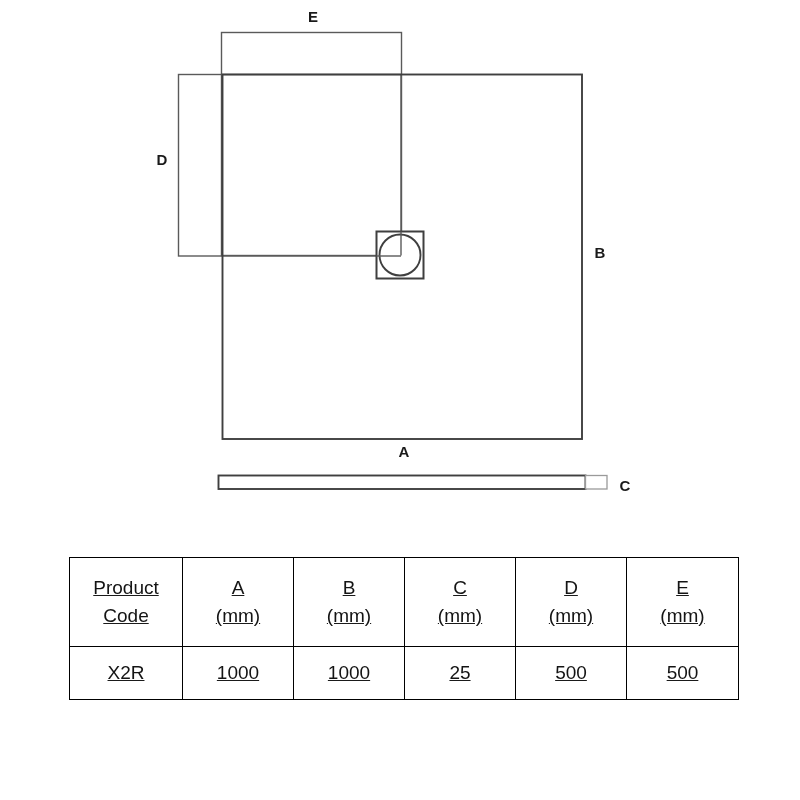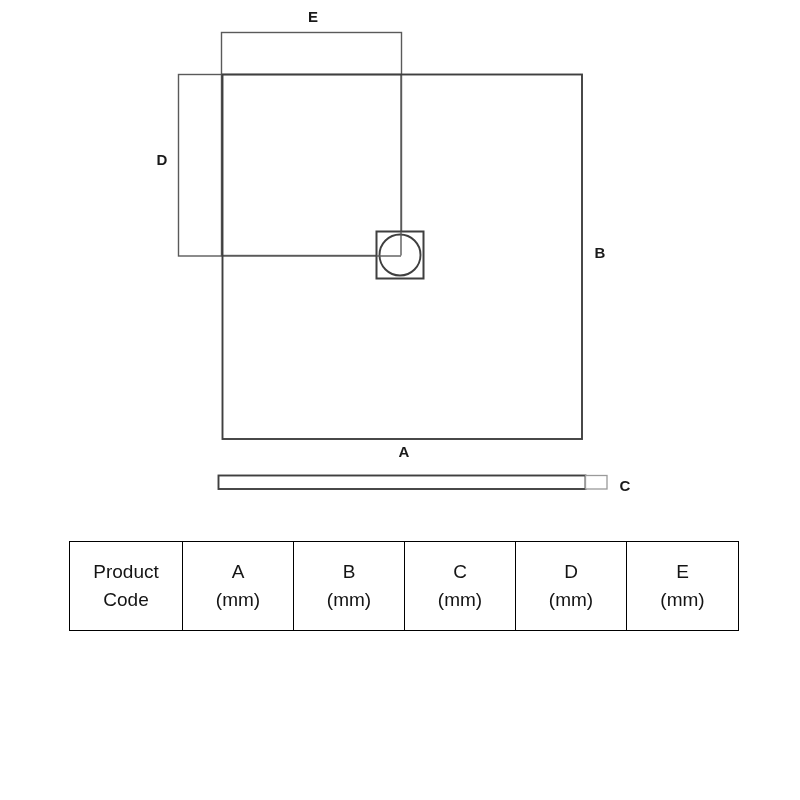--- a/index.html
+++ b/index.html
@@ -48,22 +48,23 @@
     color: #1a1a1a;
     text-align: center;
     line-height: 1;
     white-space: nowrap;
   }
 
   
   #spec-table-wrap {
     position: absolute;
     left: 69px;
-    top: 541px;
+    top: 557px;
     width: 669px;
+    text-decoration: underline;
   }
   table.spec-table {
     border-collapse: collapse;
     width: 669px;
     table-layout: fixed;
   }
   table.spec-table td {
     border: 1.6px solid #000000;
     text-align: center;
     vertical-align: middle;
@@ -160,17 +161,25 @@
           </td>
           <td>
             <span class="cell-line">D</span>
             <span class="cell-line">(mm)</span>
           </td>
           <td>
             <span class="cell-line">E</span>
             <span class="cell-line">(mm)</span>
           </td>
         </tr>
+        <tr class="data-row">
+          <td>X2R</td>
+          <td>1000</td>
+          <td>1000</td>
+          <td>25</td>
+          <td>500</td>
+          <td>500</td>
+        </tr>
       </tbody>
     </table>
   </div>
 
 </div>
 
 </body></html>

